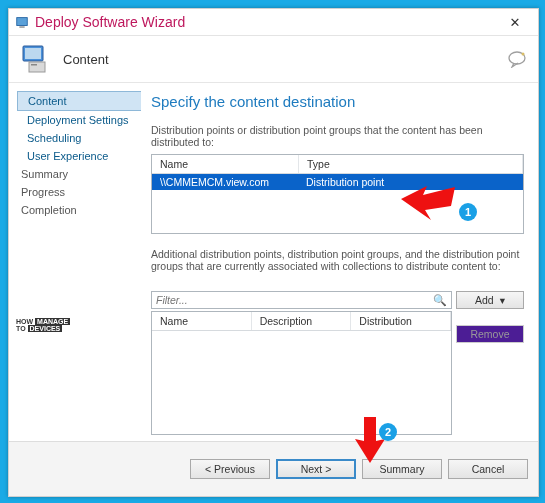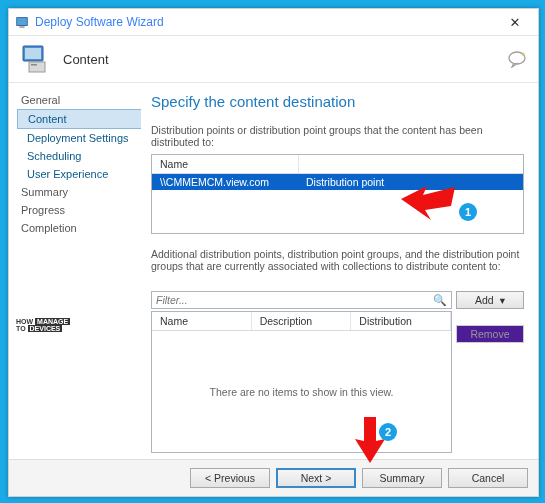--- a/index.html
+++ b/index.html
@@ -1,20 +1,20 @@
 <!DOCTYPE html>
 <html><head>
 <meta charset="utf-8">
 <style>
   html,body{margin:0;padding:0;font-family:"Segoe UI",Tahoma,sans-serif;font-size:11px;color:#333;}
   .outer{background:#1aaae6;width:545px;height:503px;box-sizing:border-box;padding:8px;}
   .window{background:#fff;width:100%;height:100%;display:flex;flex-direction:column;border:1px solid #d0d0d0;box-shadow:0 0 4px rgba(0,0,0,.3);}
   .titlebar{height:26px;display:flex;align-items:center;padding:0 6px;border-bottom:1px solid #e4e4e4;background:#fff;}
   .titlebar .tbicon{width:14px;height:14px;margin-right:6px;}
-  .titlebar .title{flex:1;font-size:12px;color:#3b82f6;}
+  .titlebar .title{flex:1;font-size:14px;color:#be185d;}
   .titlebar .close{width:34px;text-align:center;font-size:13px;color:#333;cursor:pointer;}
   .header{display:flex;align-items:center;padding:6px 10px;border-bottom:1px solid #e6e6e6;}
   .header .big-icon{width:34px;height:34px;margin-right:10px;}
   .header .ht{font-size:13px;color:#333;}
   .header .balloon{margin-left:auto;opacity:.7;}
   .body{flex:1;display:flex;min-height:0;}
   .nav{width:124px;padding:8px 0 8px 8px;font-size:11px;}
   .nav div{padding:3px 4px 3px 10px;color:#0a5a8a;cursor:default;}
   .nav .group{color:#555;padding-left:4px;}
   .nav .sel{background:#d0e4f4;border:1px solid #8eb8d8;border-right:none;}
@@ -37,21 +37,21 @@
   .filterbox .mag{padding:0 4px;color:#777;}
   .btn{background:linear-gradient(#f6f6f6,#e4e4e4);border:1px solid #a9a9a9;font-size:10.5px;padding:2px 8px;min-width:50px;text-align:center;cursor:pointer;}
   .btn.disabled{color:#999;background:#4c1d95;border-color:#ccc;margin-top:14px;}
   .addbtn{display:flex;align-items:center;gap:6px;justify-content:center;}
   .list2wrap{display:flex;gap:4px;margin-top:2px;flex:1;min-height:80px;}
   .list2{flex:1;border:1px solid #aeb6bd;background:#fff;display:flex;flex-direction:column;}
   .list2 .hdr{display:flex;border-bottom:1px solid #d6dade;font-size:10.5px;}
   .list2 .hdr span{padding:3px 8px;border-right:1px solid #e3e6e9;flex:1;}
   .list2 .empty{flex:1;display:flex;align-items:center;justify-content:center;color:#666;font-size:10.5px;}
   .sidebtns{display:flex;flex-direction:column;gap:4px;}
-  .footer{border-top:1px solid #ddd;padding:8px 10px;display:flex;justify-content:flex-end;gap:6px;background:#f4f4f4;}
+  .footer{border-top:1px solid #ddd;padding:17px 10px;display:flex;justify-content:flex-end;gap:6px;background:#f4f4f4;}
   .footer .btn{min-width:62px;padding:3px 8px;}
   .footer .btn.focus{border:2px solid #3a8ac9;padding:2px 7px;}
   .logo{position:absolute;left:16px;top:318px;font-size:7px;font-family:Arial;font-weight:bold;color:#333;}
   
   .badge{position:absolute;width:18px;height:18px;border-radius:50%;background:#1aa0e6;color:#fff;font-size:11px;font-weight:bold;display:flex;align-items:center;justify-content:center;}
   .arrow{position:absolute;pointer-events:none;}
   .arrow svg{display:block;}
 </style>
 </head>
 <body>
@@ -75,35 +75,35 @@
       </svg>
       <span class="ht">Content</span>
       <svg class="balloon" width="20" height="18" viewBox="0 0 20 18">
         <ellipse cx="9" cy="8" rx="8" ry="6" fill="none" stroke="#777" stroke-width="1.3"></ellipse>
         <path d="M6 13 L4 17 L10 13" fill="none" stroke="#777" stroke-width="1.3"></path>
         <circle cx="15" cy="4" r="1.5" fill="#c9a227"></circle>
       </svg>
     </div>
     <div class="body">
       <div class="nav">
-        <div class="group">General</div>
         <div class="sel">Content</div>
         <div>Deployment Settings</div>
         <div>Scheduling</div>
         <div>User Experience</div>
         <div class="group">Summary</div>
         <div class="group">Progress</div>
         <div class="group">Completion</div>
       </div>
       <div class="main">
         <h2>Specify the content destination</h2>
         <div class="desc">Distribution points or distribution point groups that the content has been distributed to:</div>
         <div class="list1">
           <div class="hdr">
             <span class="c1">Name</span>
+            <span class="c2">Type</span>
           </div>
           <div class="row">
             <span class="c1">\\CMMEMCM.view.com</span>
             <span class="c2">Distribution point</span>
           </div>
         </div>
         <div class="desc" style="margin-top:14px">Additional distribution points, distribution point groups, and the distribution point groups that are currently associated with collections to distribute content to:</div>
         <div class="filterrow">
           <div class="filterbox">
             <input placeholder="Filter..." style="">
@@ -116,21 +116,20 @@
             </div>
           </div>
         </div>
         <div class="list2wrap">
           <div class="list2">
             <div class="hdr">
               <span>Name</span>
               <span>Description</span>
               <span>Distribution</span>
             </div>
-            <div class="empty">There are no items to show in this view.</div>
           </div>
           <div class="sidebtns">
             <div class="btn disabled">Remove</div>
           </div>
         </div>
       </div>
     </div>
     <div class="footer">
       <div class="btn">&lt;  Previous</div>
       <div class="btn focus">Next  &gt;</div>

